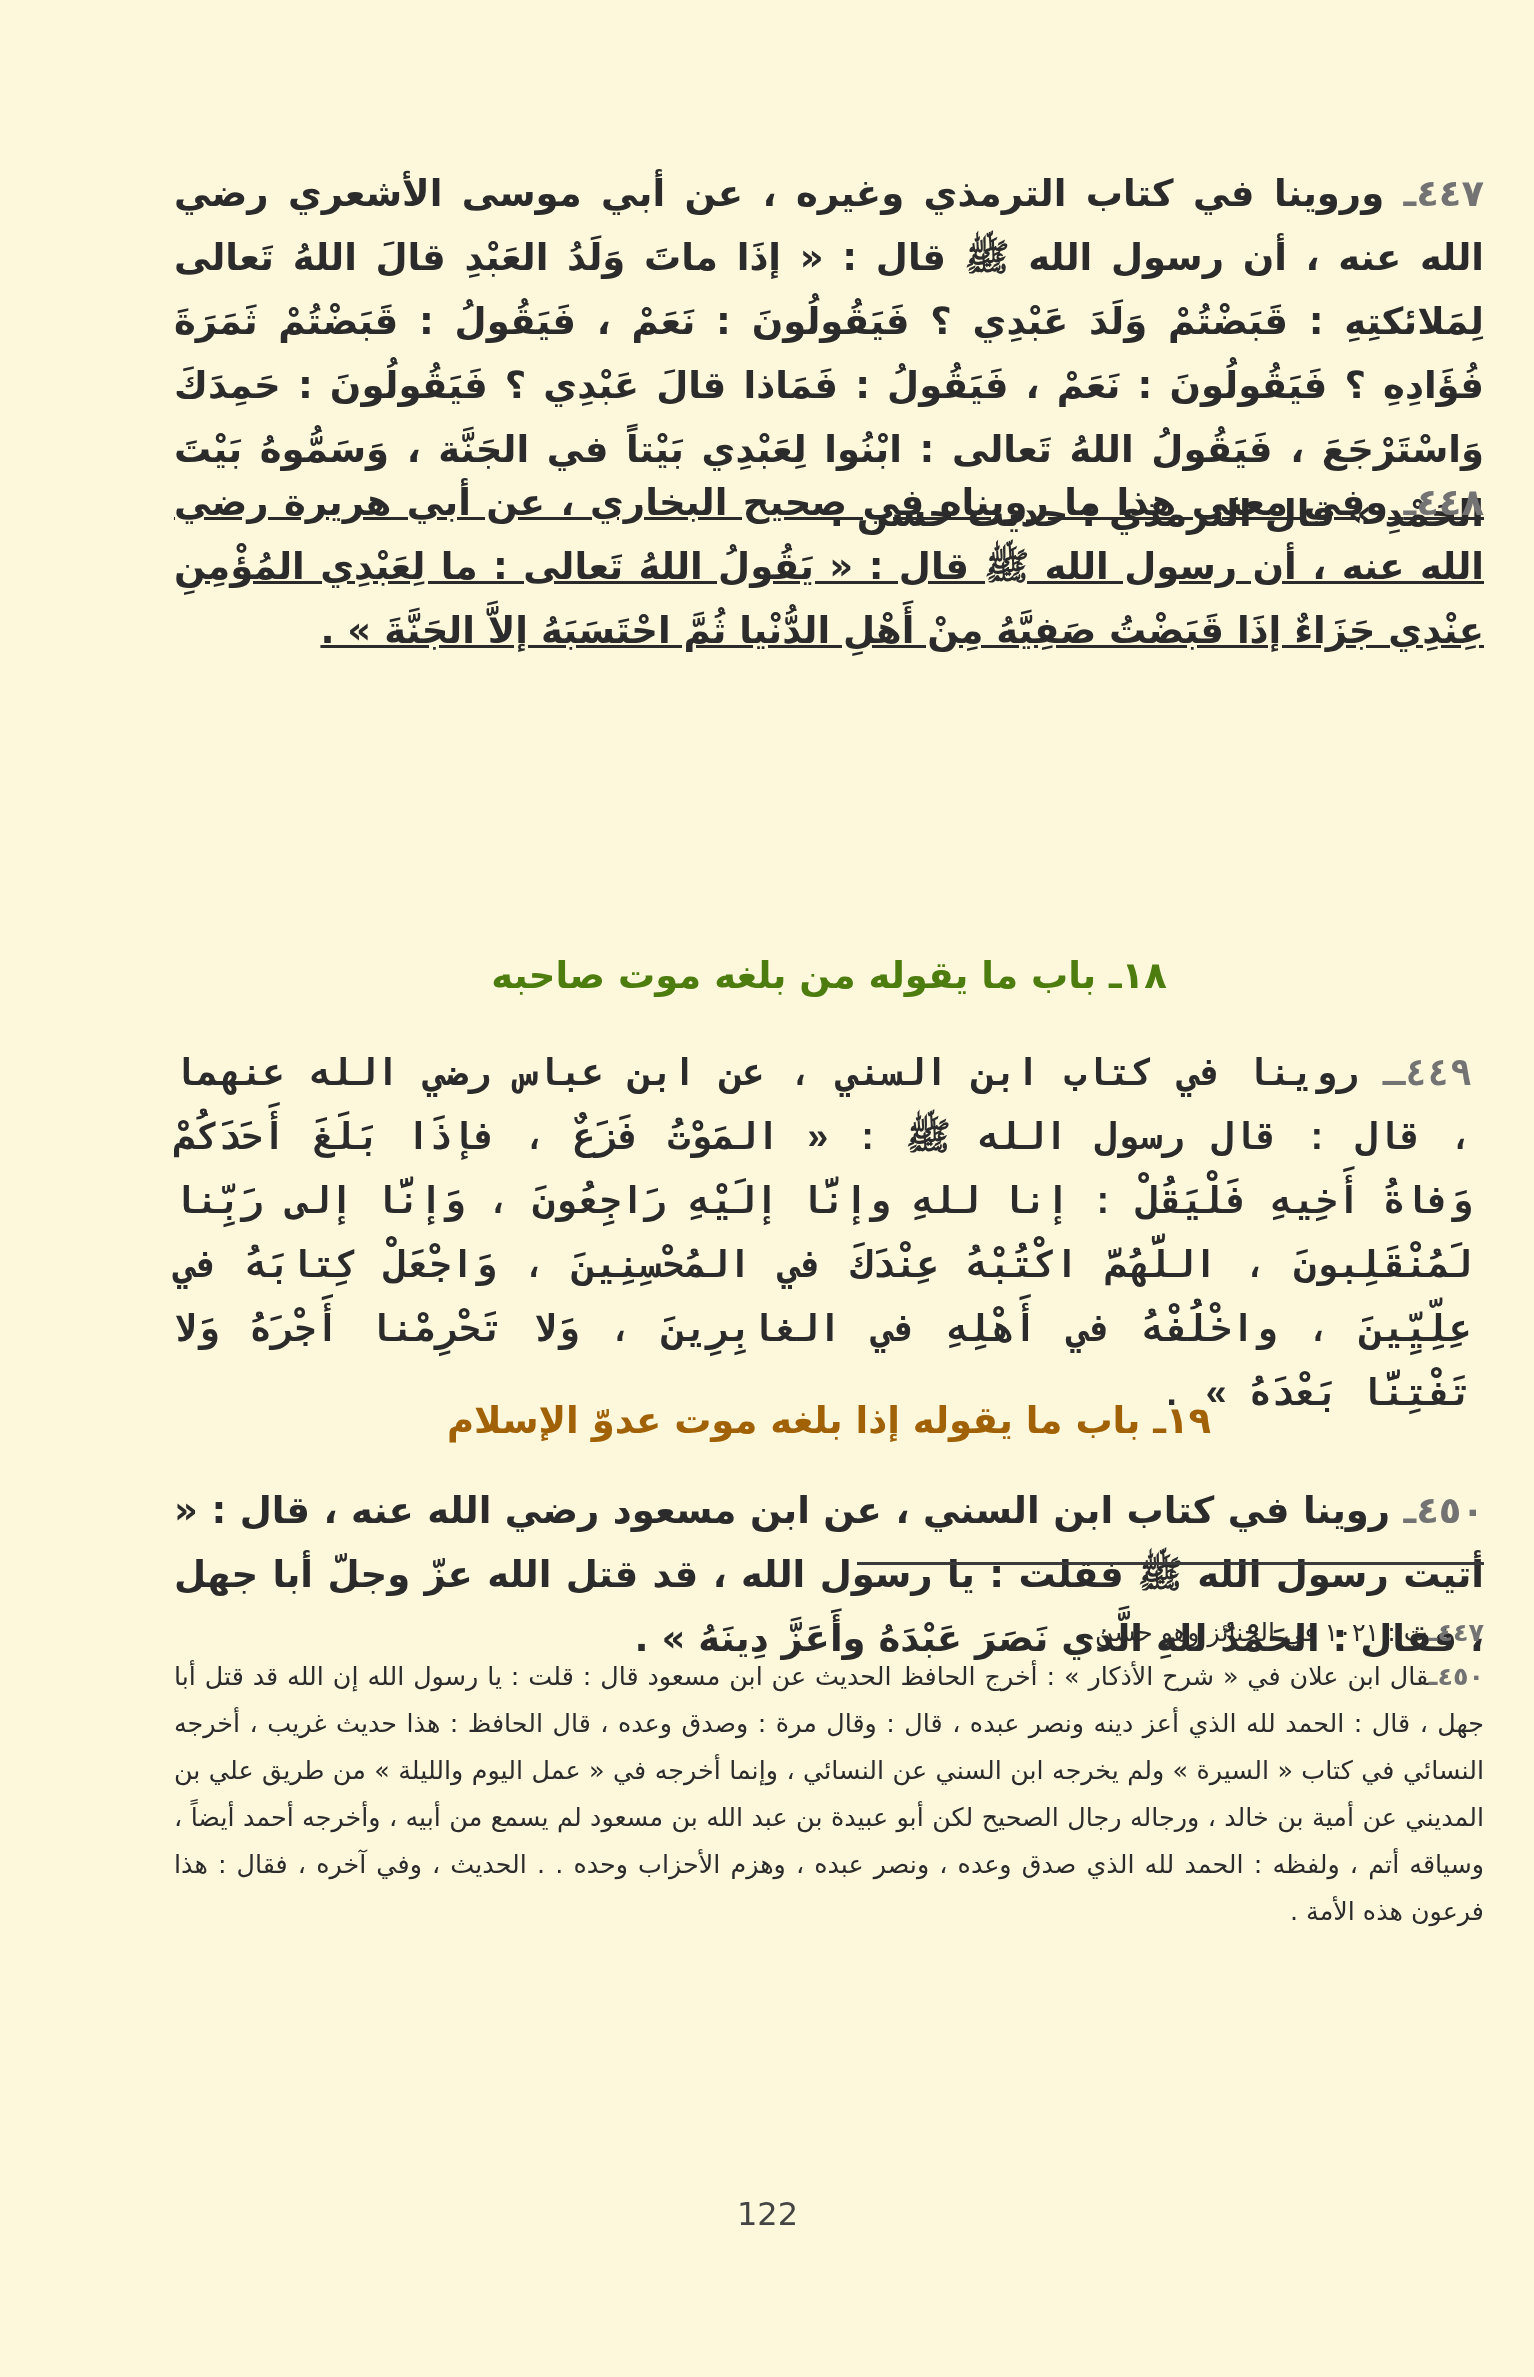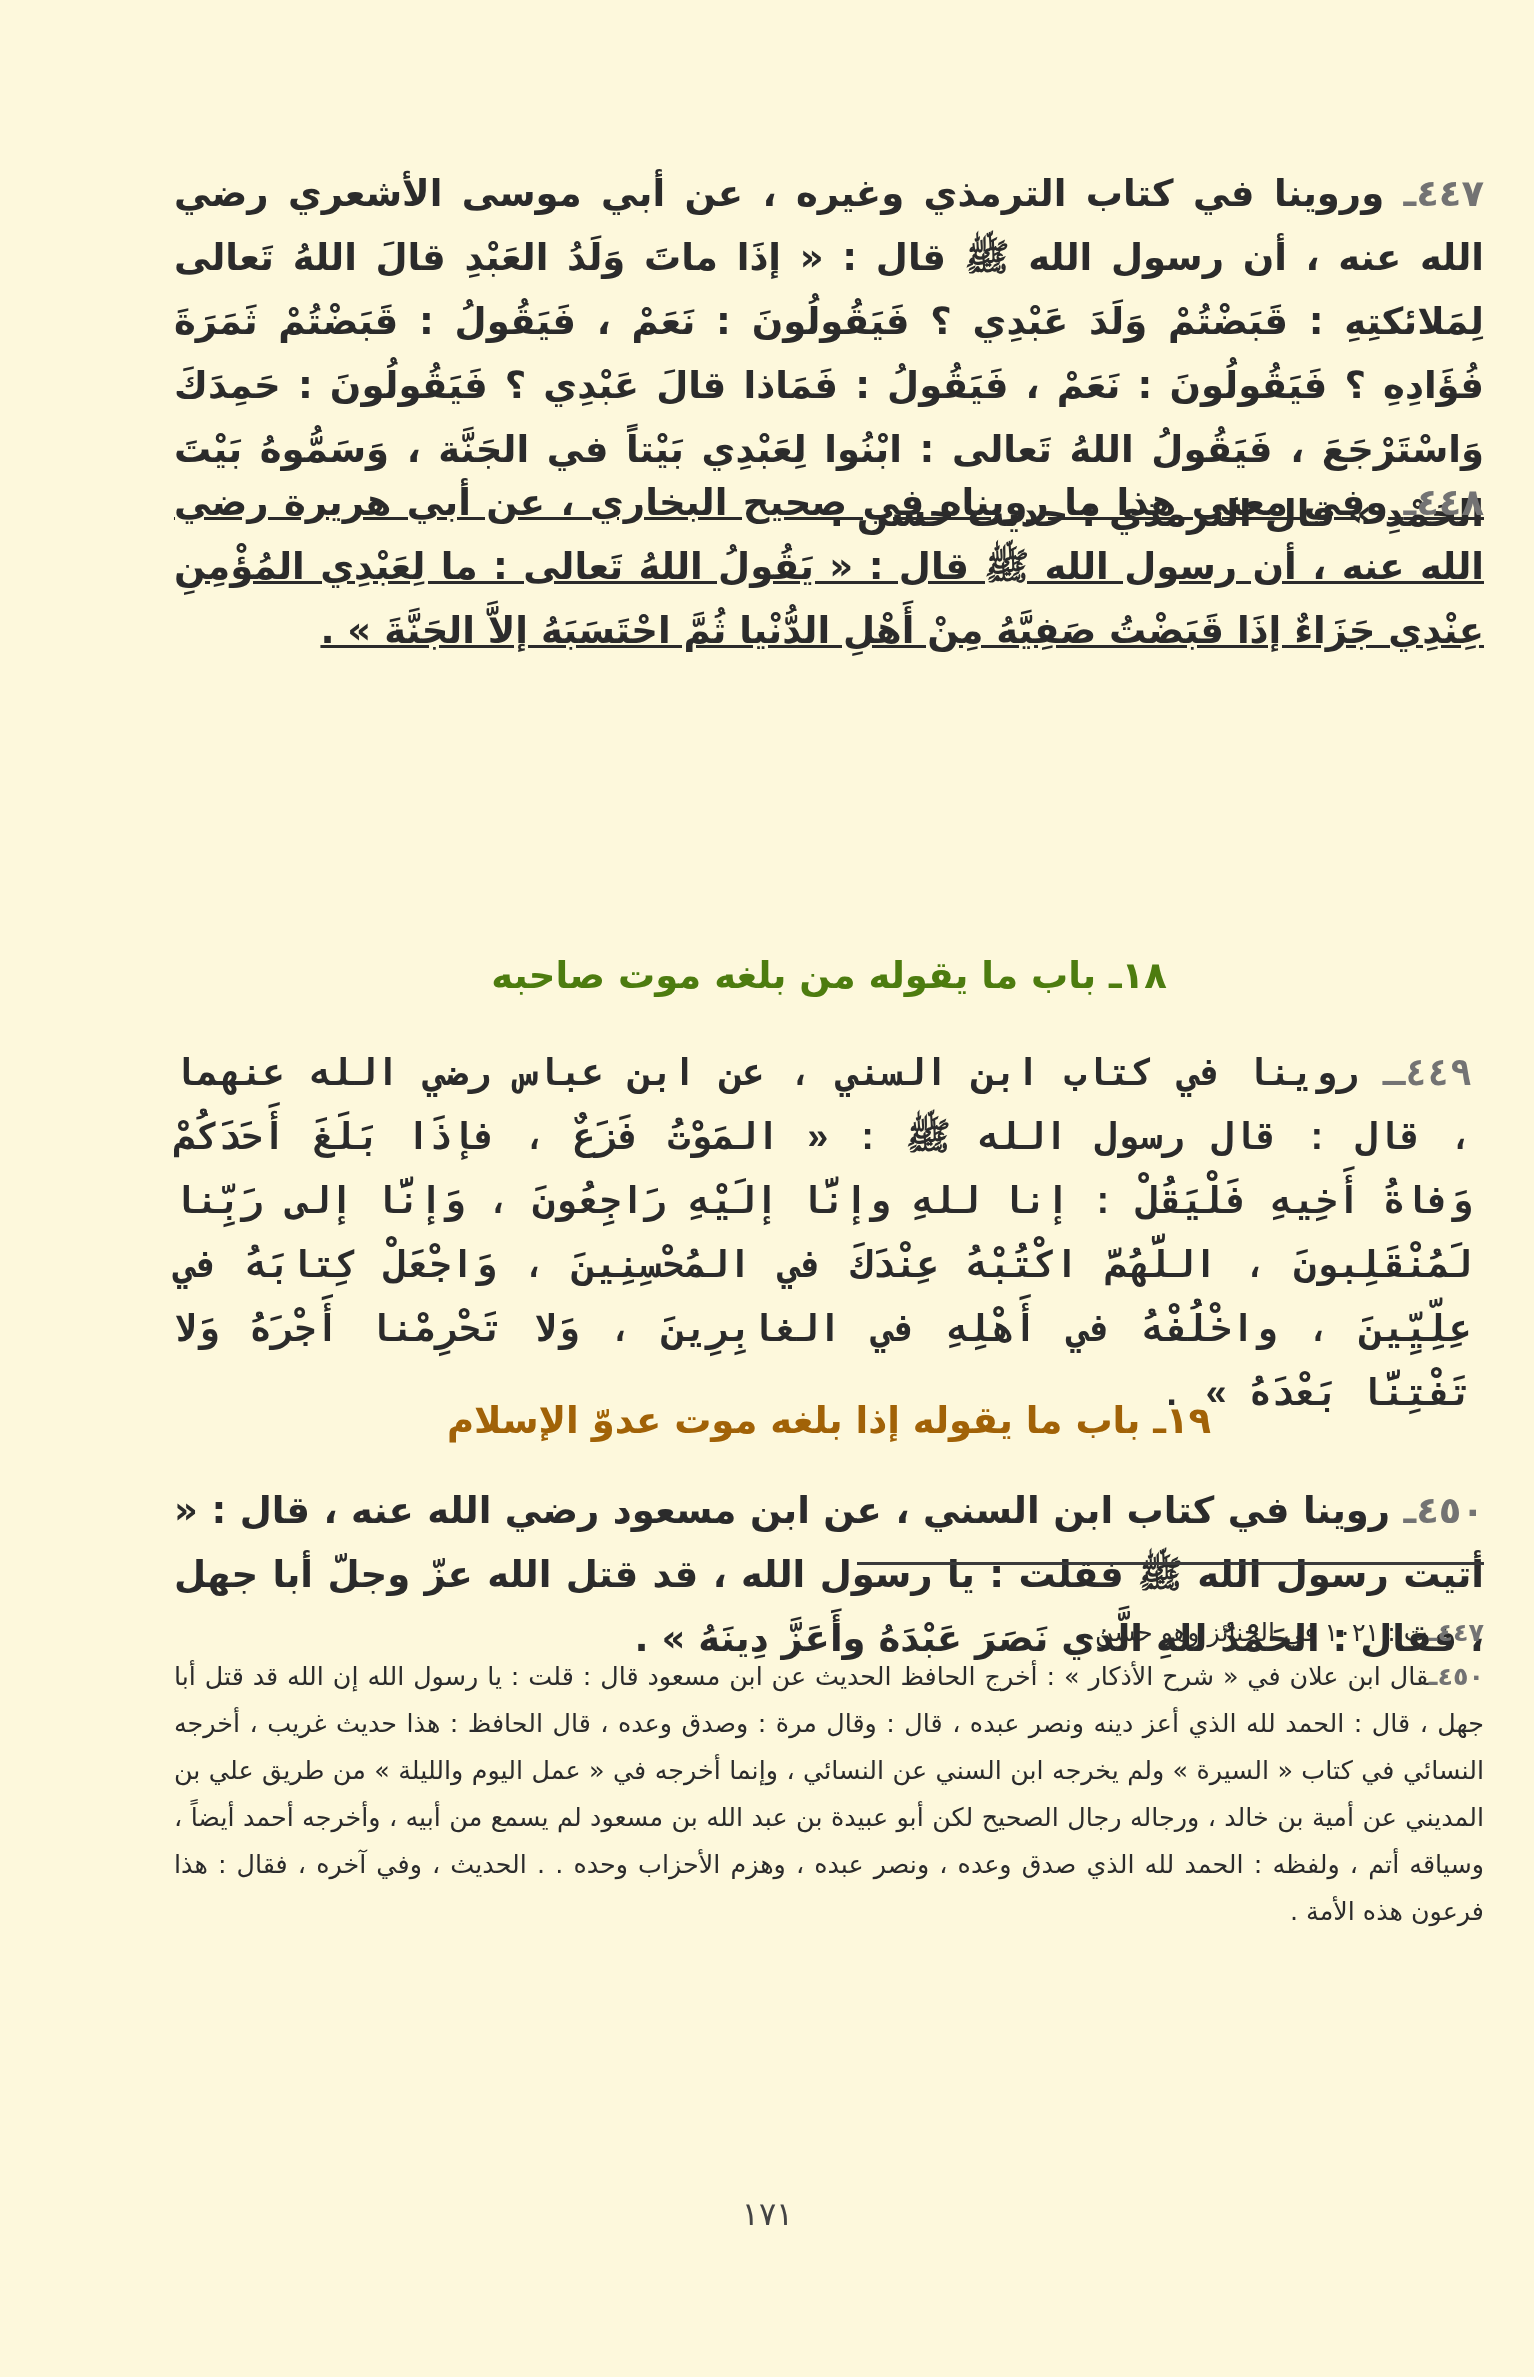--- a/index.html
+++ b/index.html
@@ -69,14 +69,14 @@
   <div class="notes" style="top:1458px;">
     <p class="note">
       <span class="num">٤٤٧ـ</span><span>ت : ١٠٢١ في الجنائز وهو حسن .</span>
     </p>
     <p class="note" style="line-height:47px;">
       <span class="num">٤٥٠ـ</span><span>قال ابن علان في « شرح الأذكار » : أخرج الحافظ الحديث عن ابن مسعود قال : قلت : يا رسول الله إن الله قد قتل أبا جهل ، قال : الحمد لله الذي أعز دينه ونصر عبده ، قال : وقال مرة : وصدق وعده ، قال الحافظ : هذا حديث غريب ، أخرجه النسائي في كتاب « السيرة » ولم يخرجه ابن السني عن النسائي ، وإنما أخرجه في « عمل اليوم والليلة » من طريق علي بن المديني عن أمية بن خالد ، ورجاله رجال الصحيح لكن أبو عبيدة بن عبد الله بن مسعود لم يسمع من أبيه ، وأخرجه أحمد أيضاً ، وسياقه أتم ، ولفظه : الحمد لله الذي صدق وعده ، ونصر عبده ، وهزم الأحزاب وحده . . الحديث ، وفي آخره ، فقال : هذا فرعون هذه الأمة .</span>
     </p>
   </div>
 </div>
 
-<div class="pagenum">١٧١</div>
+<div class="pagenum">122</div>
 
 
 </body></html>

